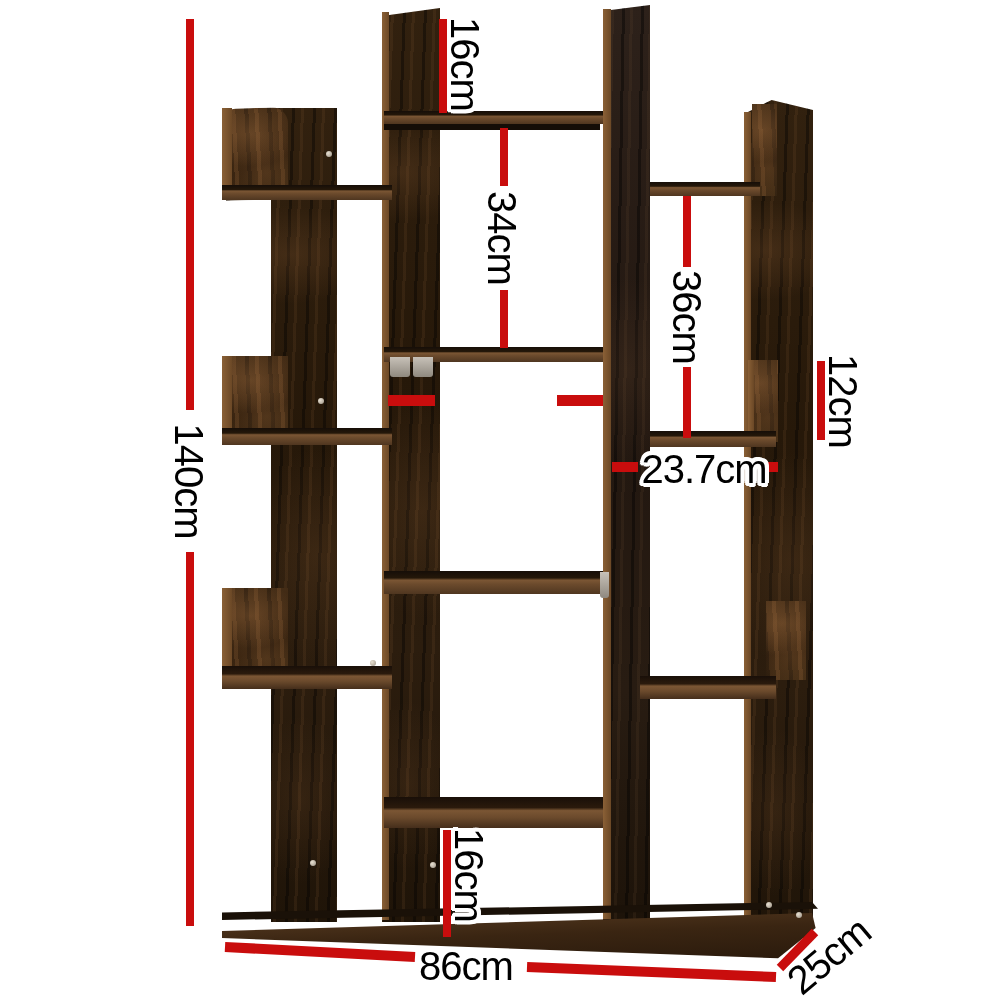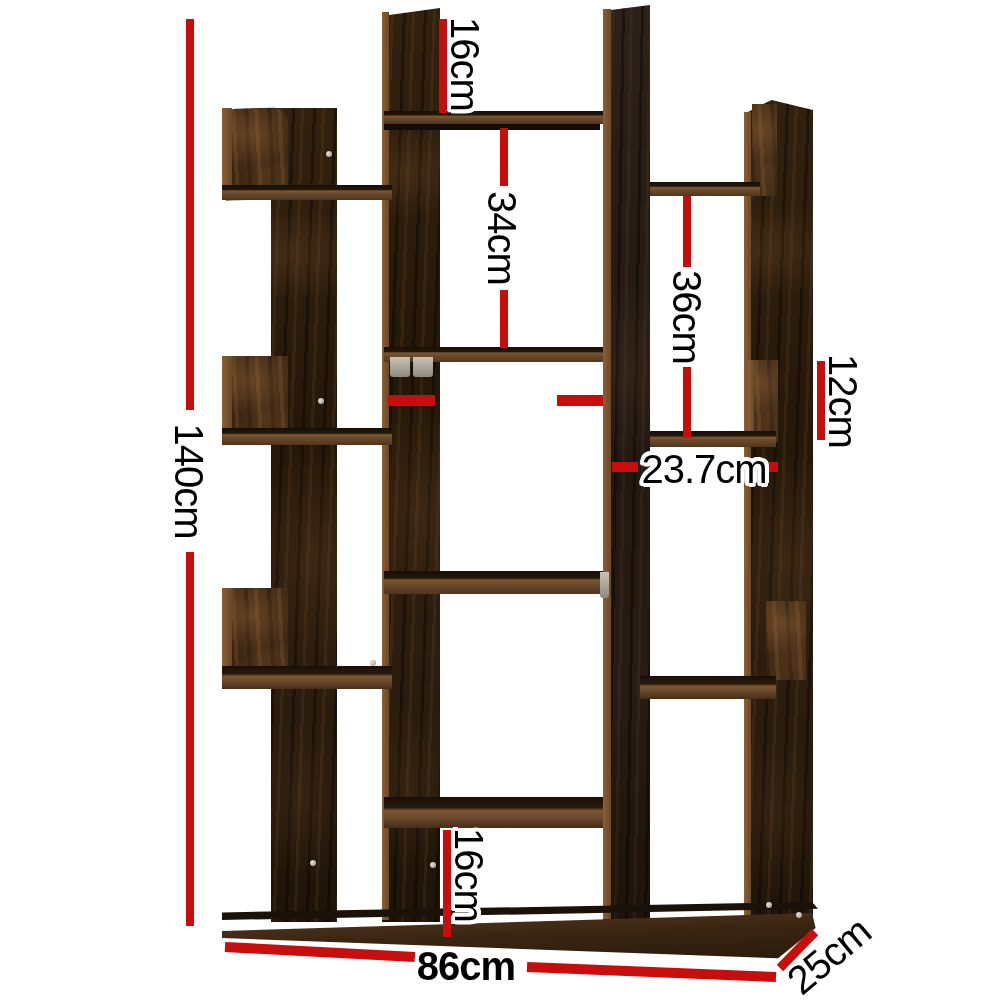--- a/index.html
+++ b/index.html
@@ -137,16 +137,16 @@
     </g>
   </svg>
 
   <div class="dim-label rot90" style="left:188px;top:481px;">140cm</div>
   <div class="dim-label rot90" style="left:464px;top:64px;">16cm</div>
   <div class="dim-label rot90" style="left:501px;top:238px;">34cm</div>
   <div class="dim-label rot90" style="left:686px;top:317px;">36cm</div>
   <div class="dim-label rot90" style="left:842px;top:401px;">12cm</div>
   <div class="dim-label rot0" style="left:704px;top:469px;">23.7cm</div>
   <div class="dim-label rot90" style="left:468px;top:875px;">16cm</div>
-  <div class="dim-label rot0" style="left:466px;top:966px;font-weight:bold;">86cm</div>
+  <div class="dim-label rot0" style="left:466px;top:966px;">86cm</div>
   <div class="dim-label rotm40" style="left:829px;top:956px;">25cm</div>
 
 </div>
 
 </body></html>

